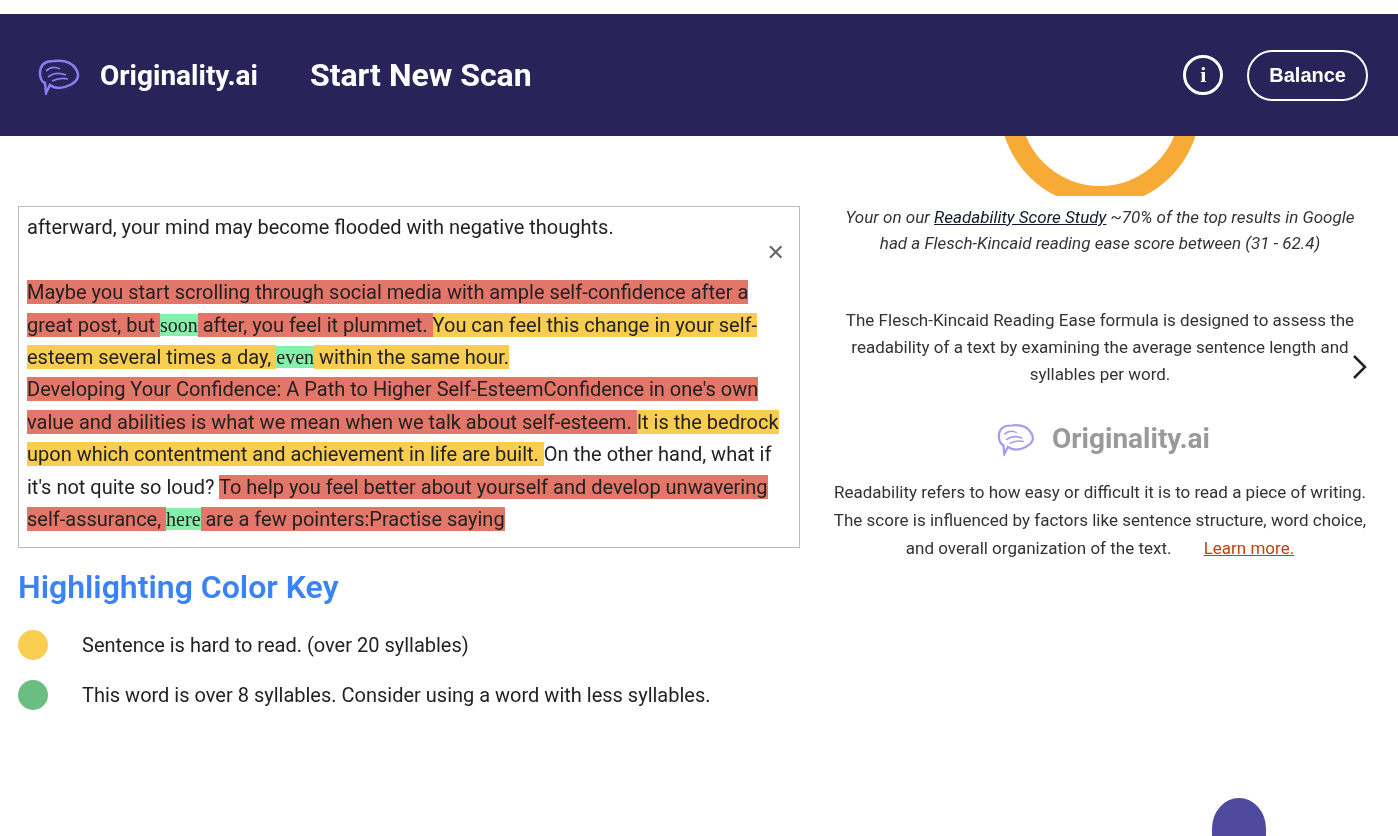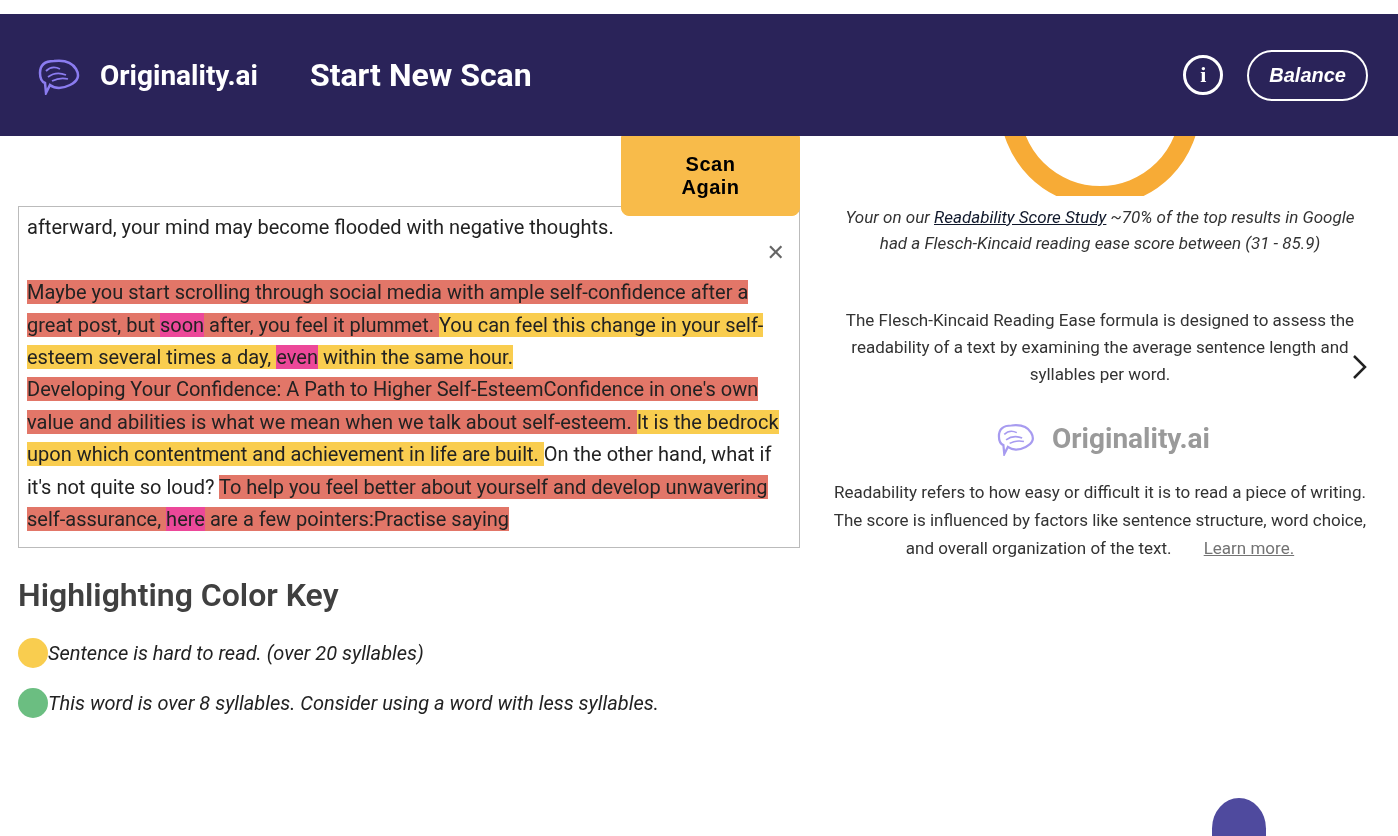--- a/index.html
+++ b/index.html
@@ -5,50 +5,50 @@
 *{margin:0;padding:0;box-sizing:border-box;}
 body{font-family:-apple-system,BlinkMacSystemFont,"Segoe UI",Roboto,sans-serif;background:#fff;width:1398px;height:836px;overflow:hidden;position:relative;}
 .topstrip{height:14px;background:#fff;}
 .header{background:#2a2359;height:122px;display:flex;align-items:center;padding:0 30px;position:relative;}
 .logo-wrap{display:flex;align-items:center;gap:14px;}
 .logo-icon{width:56px;height:40px;}
 .logo-text{color:#fff;font-size:28px;font-weight:700;}
 .page-title{color:#fff;font-size:32px;font-weight:700;margin-left:52px;}
 .header-right{position:absolute;right:30px;display:flex;align-items:center;gap:24px;}
 .info-btn{width:40px;height:40px;border:3px solid #fff;border-radius:50%;display:flex;align-items:center;justify-content:center;color:#fff;font-size:22px;font-weight:700;cursor:pointer;font-family:serif;}
-.balance-btn{border:2px solid #fff;border-radius:30px;padding:12px 20px;color:#fff;font-size:20px;font-weight:700;background:transparent;cursor:pointer;font-style:italic;}
+.balance-btn{border:2px solid #fff;border-radius:30px;padding:12px 20px;color:#fff;font-size:20px;font-weight:700;background:transparent;cursor:pointer;}
 .content{display:flex;padding:0 18px;gap:20px;position:relative;}
 .left-col{flex:1;padding-top:0;position:relative;}
 .scan-again{position:absolute;top:0;left:603px;background:#f8bb4a;border:1px solid #f8bb4a;border-radius:0 0 8px 8px;padding:16px 36px;font-size:20px;font-weight:700;color:#000;cursor:pointer;z-index:10;letter-spacing:0.5px;}
 .text-box{border:1px solid #bbb;margin-top:70px;height:342px;overflow-y:scroll;padding:4px 10px 8px 8px;font-size:20px;line-height:1.62;color:#222;position:relative;}
 .text-inner{position:relative;top:-32px;}
 .close-x{position:absolute;top:28px;right:14px;color:#666;font-size:22px;cursor:pointer;z-index:5;}
 .hl-red{background:#e27668;}
 .hl-yellow{background:#f9cd4f;}
-.hl-blue{background:#ec4899;}
-.key-title{font-size:32px;font-weight:600;margin-top:28px;margin-bottom:24px;color:#404040;}
-.key-row{display:flex;align-items:center;margin-bottom:20px;font-style:italic;}
+.hl-blue{background:#86efac;font-family:Liberation Serif, serif;}
+.key-title{font-size:32px;font-weight:600;margin-top:20px;margin-bottom:24px;color:#3b82f6;}
+.key-row{display:flex;align-items:center;gap:34px;margin-bottom:20px;}
 .key-dot{width:30px;height:30px;border-radius:50%;flex-shrink:0;}
 .key-text{font-size:20px;color:#222;}
 .dot-yellow{background:#f9cd4f;}
 .dot-red{background:#e27668;}
 .dot-purple{background:#d18ec8;}
 .dot-green{background:#6bbe81;}
 .right-col{width:560px;padding-top:0;text-align:center;position:relative;}
 .arc-wrap{position:relative;height:60px;overflow:hidden;margin-bottom:8px;}
 .arc{position:absolute;left:50%;transform:translateX(-50%);top:-130px;width:200px;height:200px;border:20px solid #f7ab36;border-radius:50%;}
 .score{font-size:46px;font-weight:700;color:#f7ab36;margin-bottom:16px;}
 .study-text{font-size:17px;font-style:italic;color:#333;line-height:1.55;padding:0 24px;}
 .study-link{color:#0f172a;text-decoration:underline;}
 .chevron{position:absolute;right:12px;top:218px;font-size:26px;color:#222;cursor:pointer;}
 .desc1{font-size:17px;color:#333;line-height:1.6;padding:0 18px;margin-top:50px;}
 .mini-logo{display:flex;align-items:center;justify-content:center;gap:12px;margin-top:32px;margin-bottom:22px;}
 .mini-logo-text{font-size:28px;font-weight:700;color:#9a9a9a;}
 .desc2{font-size:17px;color:#333;line-height:1.65;padding:0 10px;}
-.learn-link{color:#737373;margin-left:28px;}
+.learn-link{color:#c2410c;margin-left:28px;}
 .fab{position:absolute;bottom:0;right:132px;width:54px;height:38px;background:#4f4a9e;border-radius:50% 50% 0 0 / 80% 80% 0 0;overflow:hidden;}
 </style>
 </head>
 <body>
 
 <div class="topstrip"></div>
 
 <div class="header">
   <div class="logo-wrap">
     <svg class="logo-icon" viewBox="0 0 56 40">
@@ -59,21 +59,20 @@
   </div>
   <div class="page-title">Start New Scan</div>
   <div class="header-right">
     <div class="info-btn">i</div>
     <button class="balance-btn">Balance</button>
   </div>
 </div>
 
 <div class="content">
   <div class="left-col">
-    <button class="scan-again">Scan Again</button>
 
     <div class="text-box">
       <span class="close-x">✕</span>
       <div class="text-inner">
         <span class="hl-red">your sense of self worth is high</span>
         <span>&nbsp;&nbsp;&nbsp;&nbsp;</span>
         <span class="hl-red">you'll feel like nothing can bring you down.</span>
         <span>Shortly afterward, your mind may become flooded with negative thoughts.</span>
         <br><br>
         <span class="hl-red">Maybe you start scrolling through social media with ample self-confidence after a great post, but </span><span class="hl-blue">soon</span><span class="hl-red"> after, you feel it plummet. </span><span class="hl-yellow">You can feel this change in your self-esteem several times a day, </span><span class="hl-blue">even</span><span class="hl-yellow"> within the same hour.</span><br><span class="hl-red">Developing Your Confidence: A Path to Higher Self-EsteemConfidence in one's own value and abilities is what we mean when we talk about self-esteem. </span><span class="hl-yellow">It is the bedrock upon which contentment and achievement in life are built. </span><span>On the other hand, what if it's not quite so loud? </span><span class="hl-red">To help you feel better about yourself and develop unwavering self-assurance, </span><span class="hl-blue">here</span><span class="hl-red"> are a few pointers:Practise saying </span>
@@ -90,21 +89,21 @@
       <div class="key-dot dot-green"></div>
       <div class="key-text">This word is over 8 syllables. Consider using a word with less syllables.</div>
     </div>
   </div>
 
   <div class="right-col">
     <div class="arc-wrap">
       <div class="arc"></div>
     </div>
     <div class="study-text">
-      <span>Your on our </span><a href="#" class="study-link">Readability Score Study</a><span> ~70% of the top results in Google had a Flesch-Kincaid reading ease score between (31 - 85.9)</span>
+      <span>Your on our </span><a href="#" class="study-link">Readability Score Study</a><span> ~70% of the top results in Google had a Flesch-Kincaid reading ease score between (31 - 62.4)</span>
     </div>
     <div class="chevron">
       <svg width="16" height="26" viewBox="0 0 16 26">
           <path d="M2 2 L13 13 L2 24" fill="none" stroke="#222" stroke-width="2.5"></path>
         </svg>
     </div>
     <div class="desc1">The Flesch-Kincaid Reading Ease formula is designed to assess the readability of a text by examining the average sentence length and syllables per word.</div>
     <div class="mini-logo">
       <svg width="50" height="36" viewBox="0 0 56 40">
         <path d="M10 18 Q10 6 24 6 Q40 4 46 14 Q52 24 40 30 Q28 36 20 30 L16 38 L15 28 Q10 26 10 18 Z" fill="none" stroke="#a79bf0" stroke-width="2.5"></path>

